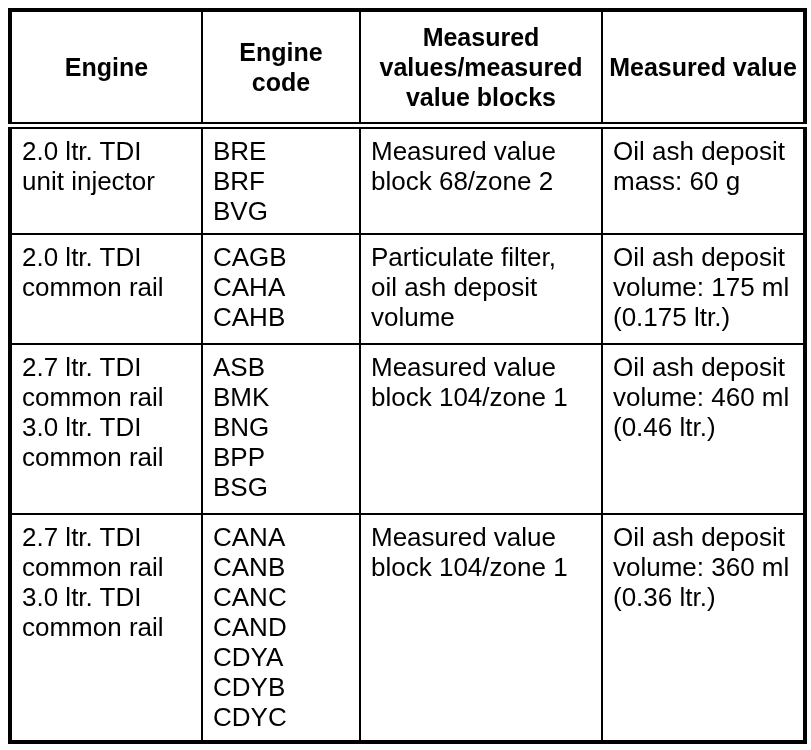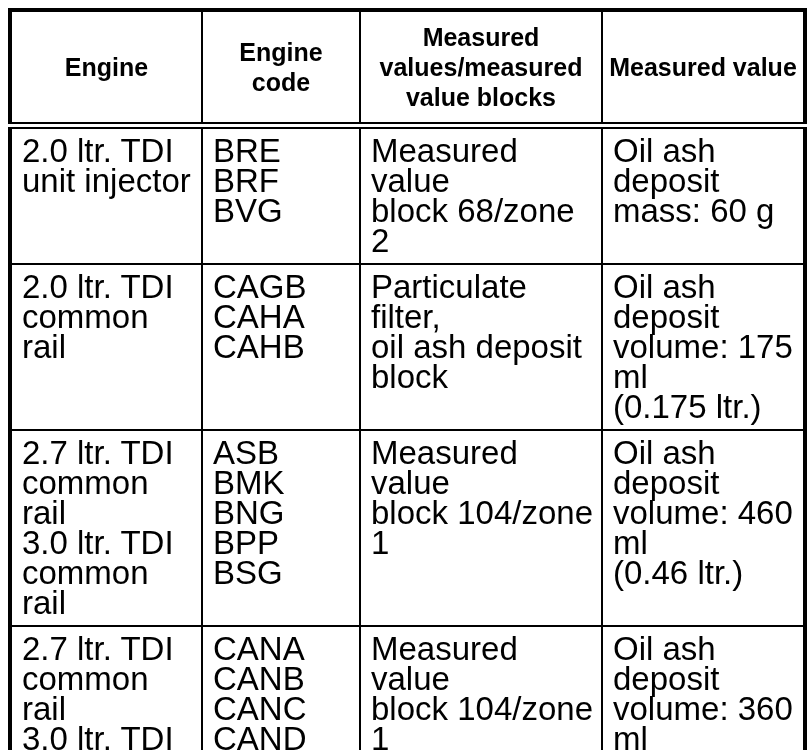--- a/index.html
+++ b/index.html
@@ -39,21 +39,21 @@
     font-size: 25px;
     line-height: 30px;
     text-align: center;
     vertical-align: middle;
     padding: 10px 6px;
     height: 114px;
     border-bottom: 7px double #000000;
   }
   table.data-table tbody td {
     font-weight: normal;
-    font-size: 33px;
+    font-size: 26px;
     line-height: 30px;
     text-align: left;
     vertical-align: top;
     padding: 7px 8px 7px 10px;
   }
   .col-engine   { width: 192px; }
   .col-code     { width: 158px; }
   .col-measured { width: 242px; }
   .col-critical { width: 203px; }
   tr.r1 { height: 106px; }
@@ -90,21 +90,21 @@
 mass: 60 g</td>
       </tr>
       <tr class="r2">
         <td>2.0 ltr. TDI
 common rail</td>
         <td>CAGB
 CAHA
 CAHB</td>
         <td>Particulate filter,
 oil ash deposit
-block</td>
+volume</td>
         <td>Oil ash deposit
 volume: 175 ml
 (0.175 ltr.)</td>
       </tr>
       <tr class="r3">
         <td>2.7 ltr. TDI
 common rail
 3.0 ltr. TDI
 common rail</td>
         <td>ASB

